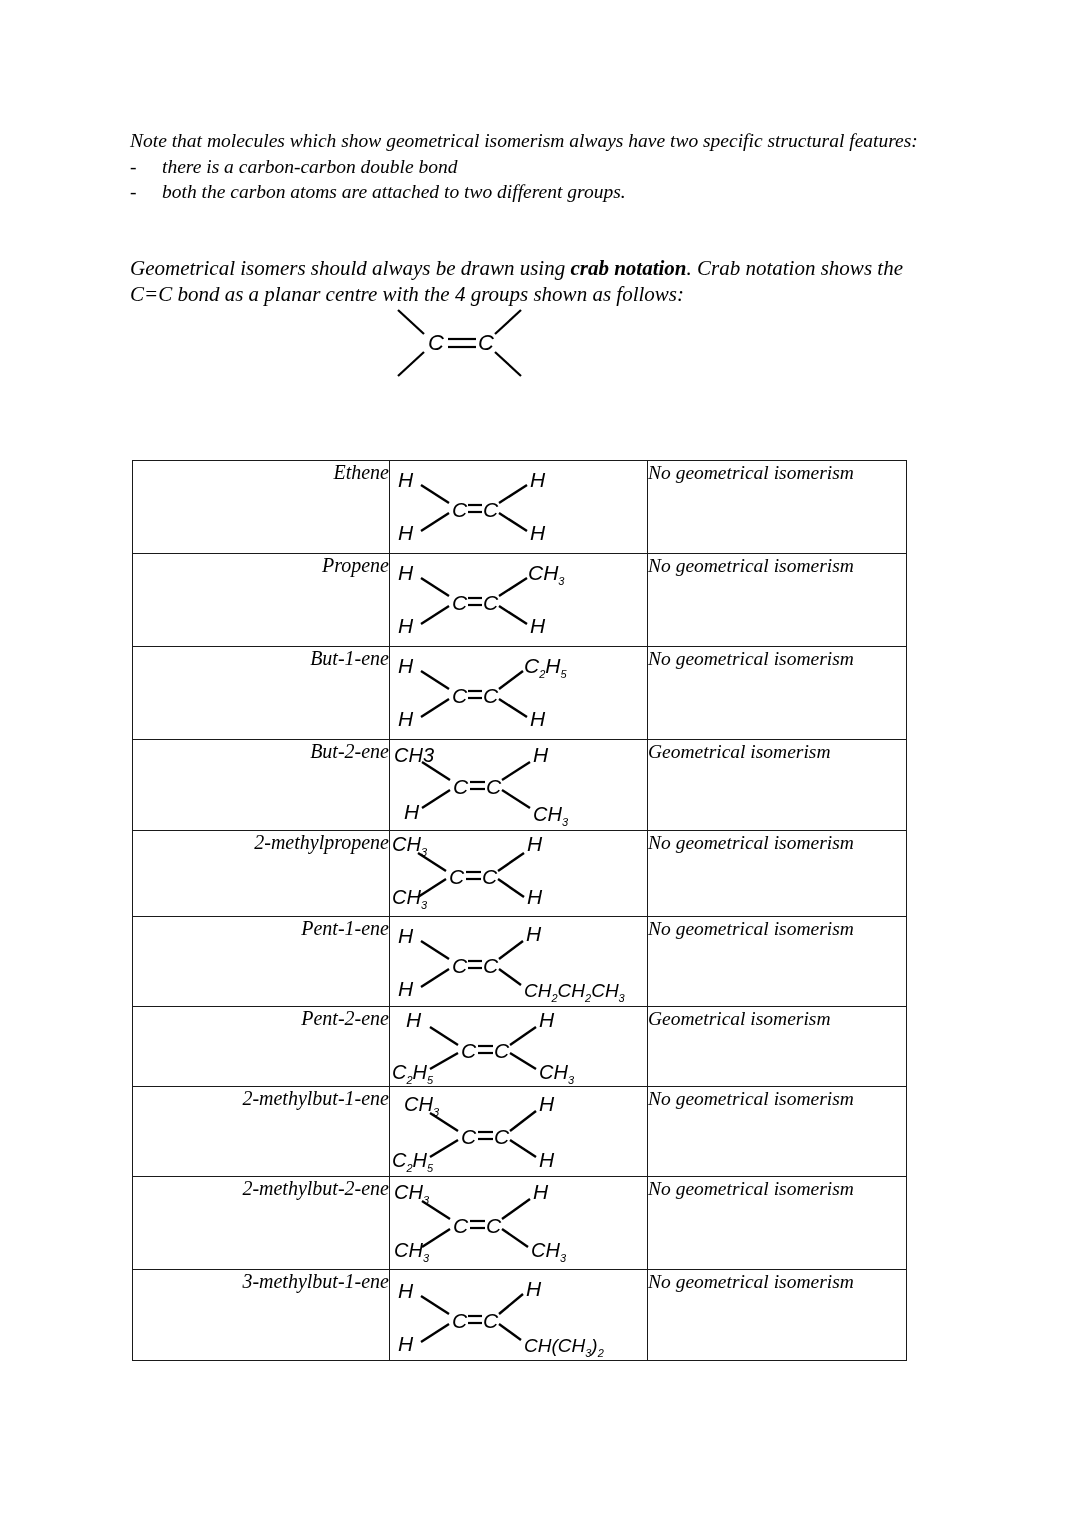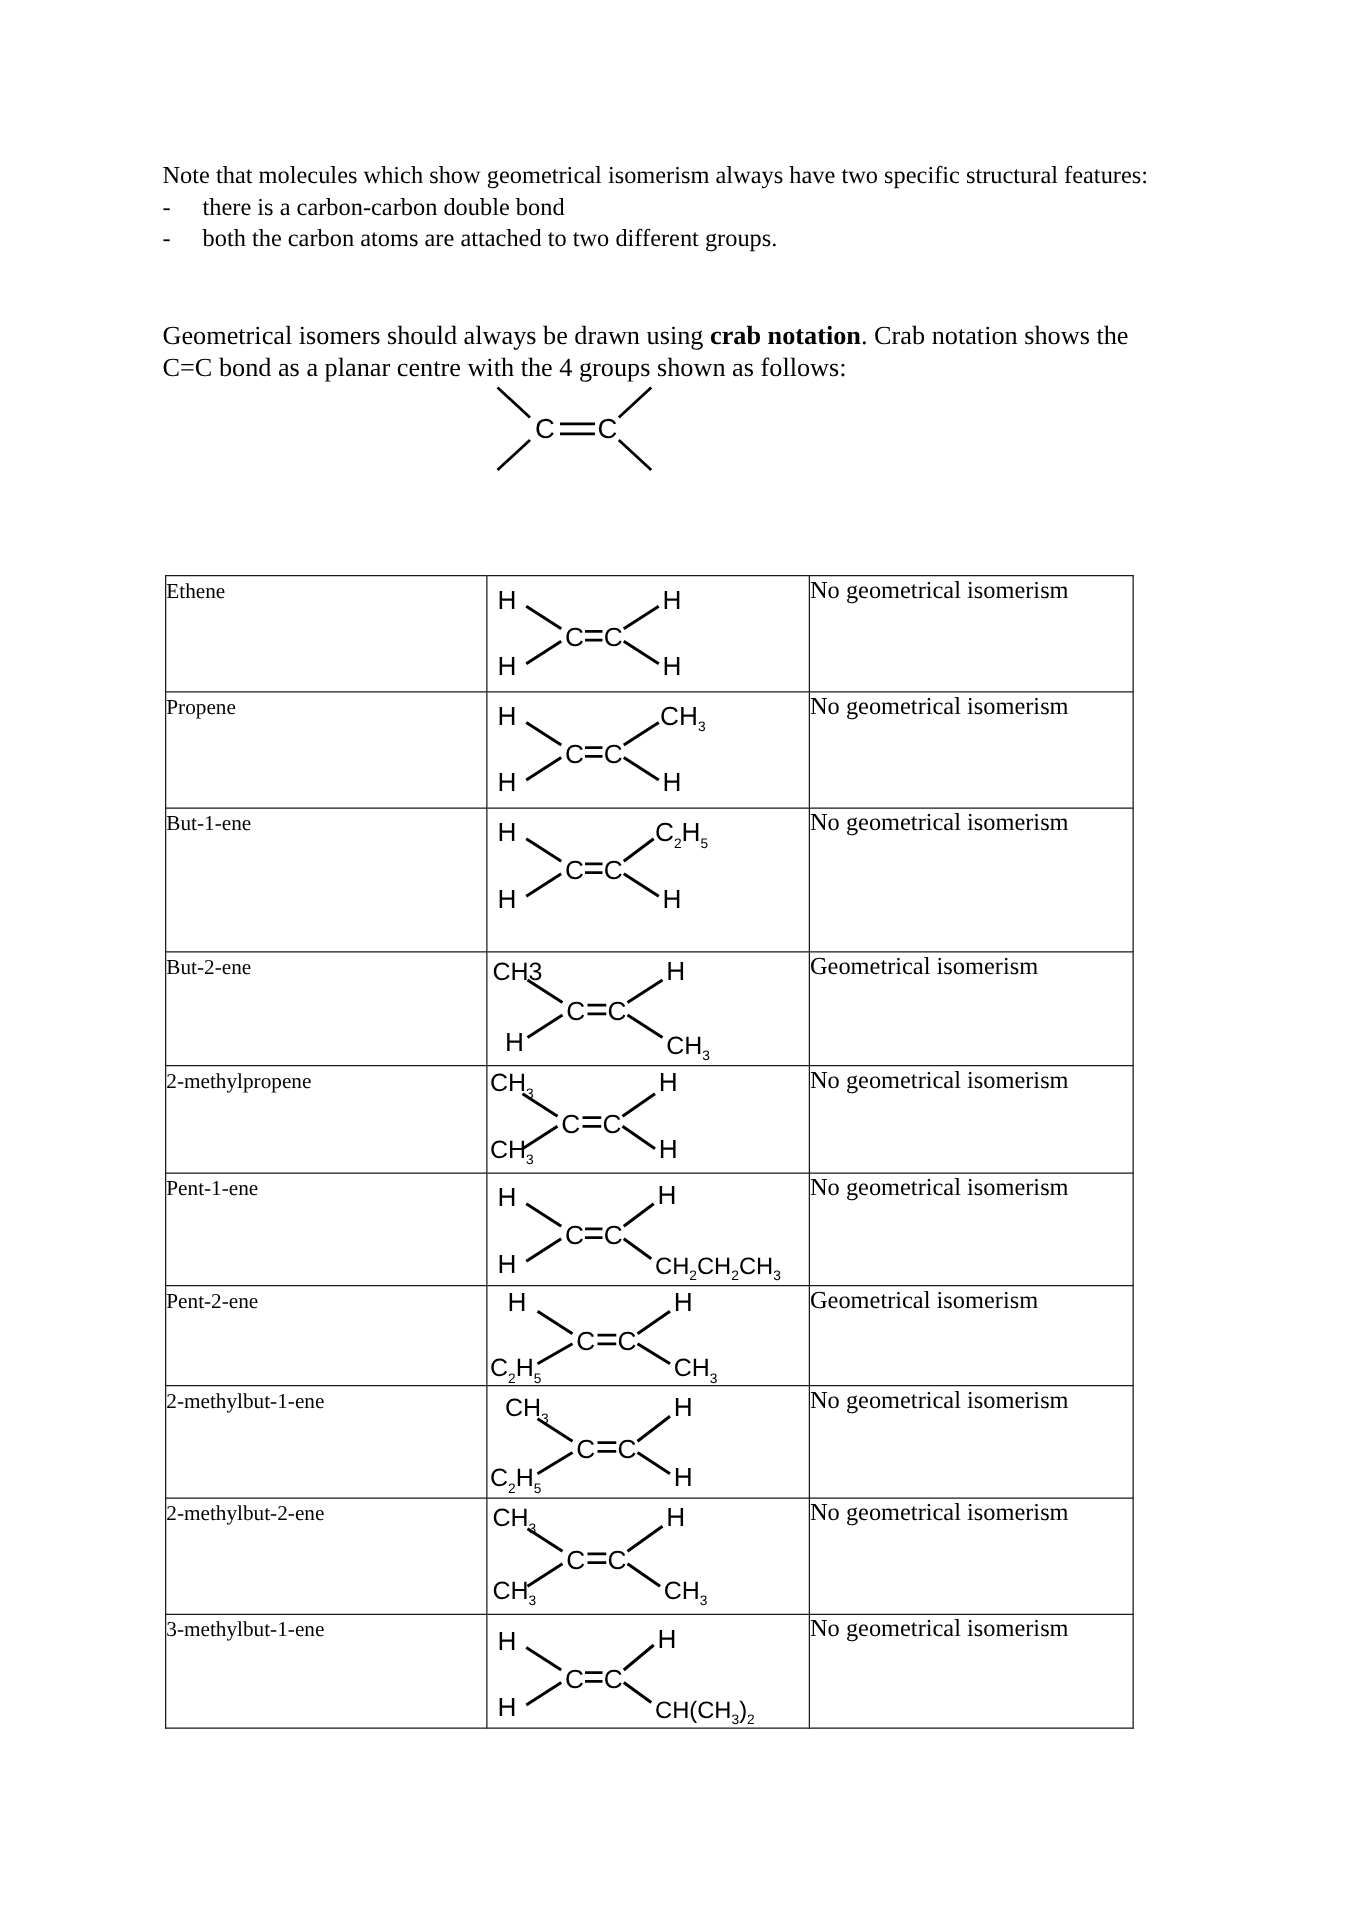--- a/index.html
+++ b/index.html
@@ -13,20 +13,21 @@
     position: relative;
     font-family: "Liberation Serif", serif;
     color: #000000;
     overflow: hidden;
   }
   .page {
     position: absolute;
     left: 0; top: 0;
     width: 1080px;
     height: 1527px;
+    font-style: italic;
   }
   .intro-block {
     position: absolute;
     left: 130px;
     top: 128px;
     width: 810px;
     font-size: 19.5px;
     line-height: 25.5px;
   }
   .bullet-row {
@@ -70,23 +71,24 @@
     width: 771px;
     table-layout: fixed;
   }
   table.iso-table td {
     border: 1.3px solid #1a1a1a;
     vertical-align: top;
     padding: 0;
   }
   td.c-name {
     width: 256px;
-    font-size: 17px;
+    font-size: 20px;
     padding: 7px 0 0 8px;
     line-height: 23px;
+    text-align: right;
   }
   td.c-struct {
     width: 257px;
     position: relative;
   }
   td.c-result {
     width: 258px;
     font-size: 19.5px;
     padding: 7px 0 0 8px;
     line-height: 23px;
@@ -196,21 +198,21 @@
               <text x="8" y="26" font-size="21">H</text>
               <text x="8" y="79" font-size="21">H</text>
               <text x="138" y="26" font-size="21"><tspan>CH</tspan><tspan class="sub" dy="5">3</tspan></text>
               <text x="140" y="79" font-size="21">H</text>
             </svg>
           </div>
         </td>
         <td class="c-result">No geometrical isomerism</td>
       </tr>
 
-      <tr style="height:115px;">
+      <tr style="height:93px;">
         <td class="c-name">But-1-ene</td>
         <td class="c-struct">
           <div class="struct-holder">
             <svg width="250" height="90" viewBox="0 0 250 90">
               <line x1="31" y1="24" x2="59" y2="42" stroke="#000" stroke-width="2.4"></line>
               <line x1="31" y1="70" x2="59" y2="52" stroke="#000" stroke-width="2.4"></line>
               <line x1="109" y1="42" x2="133" y2="24" stroke="#000" stroke-width="2.4"></line>
               <line x1="109" y1="52" x2="137" y2="70" stroke="#000" stroke-width="2.4"></line>
               <text x="62" y="56" font-size="21">C</text>
               <text x="93" y="56" font-size="21">C</text>

